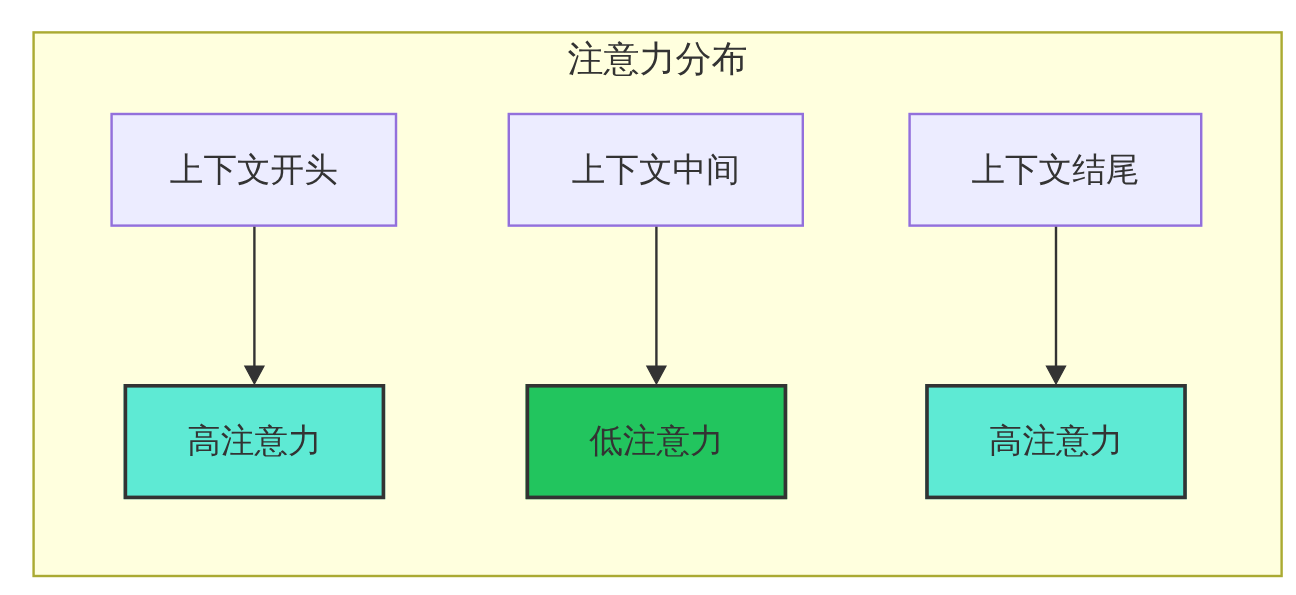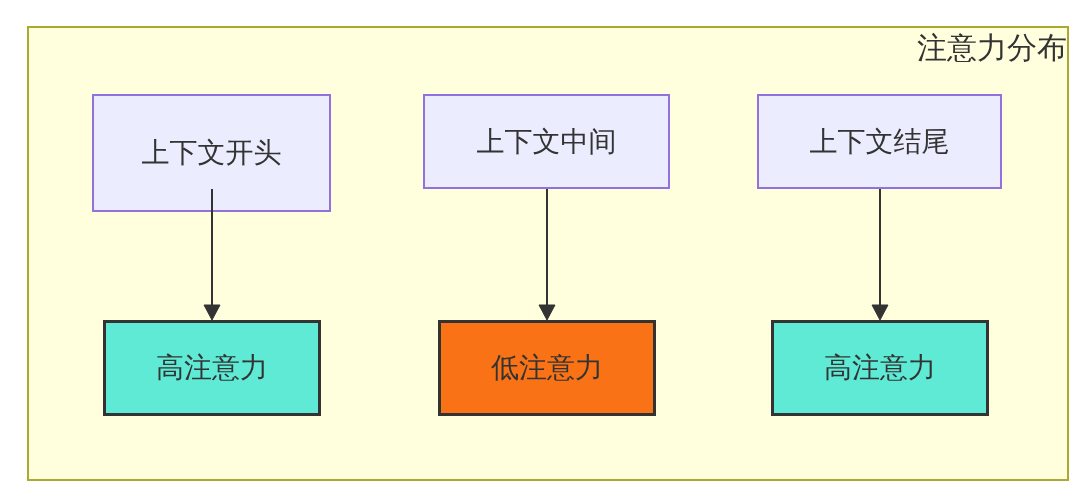--- a/index.html
+++ b/index.html
@@ -17,63 +17,62 @@
   .cluster {
     position: absolute;
     left: 27px; top: 26px;
     width: 1042px; height: 455px;
     background: #FFFFDE;
     border: 2px solid #AAAA33;
   }
   .cluster-title {
     position: absolute;
     left: 0; right: 0; top: 4px;
-    text-align: right;
+    text-align: center;
     font-size: 30px;
     line-height: 36px;
     color: #333333;
     white-space: nowrap;
-    font-family: Liberation Mono, monospace;
   }
   .node {
     position: absolute;
     display: flex;
     align-items: center;
     justify-content: center;
     color: #333333;
     font-size: 28px;
     white-space: nowrap;
   }
   .ctx-node {
     background: #ECECFF;
     border: 2px solid #9370DB;
   }
   .att-node {
     border: 3px solid #333333;
   }
   .att-node.high { background: #5eead4; }
-  .att-node.low  { background: #f97316; }
+  .att-node.low  { background: #22c55e; }
   .edges {
     position: absolute;
     left: 0; top: 0;
     width: 1038px; height: 451px;
     pointer-events: none;
   }
   .edges line { stroke: #333333; stroke-width: 2; }
   .edges polygon { fill: #333333; stroke: #333333; }
 </style>
 </head>
 <body>
 
 <div class="canvas">
   <div class="cluster">
 
     <div class="cluster-title">注意力分布</div>
 
-    <div class="node ctx-node" style="left:63px;top:66px;width:239px;height:118px;">
+    <div class="node ctx-node" style="left:63px;top:66px;width:239px;height:95px;">
       <span>上下文开头</span>
     </div>
 
     <div class="node ctx-node" style="left:394px;top:66px;width:247px;height:95px;">
       <span>上下文中间</span>
     </div>
 
     <div class="node ctx-node" style="left:728px;top:66px;width:245px;height:95px;">
       <span>上下文结尾</span>
     </div>

